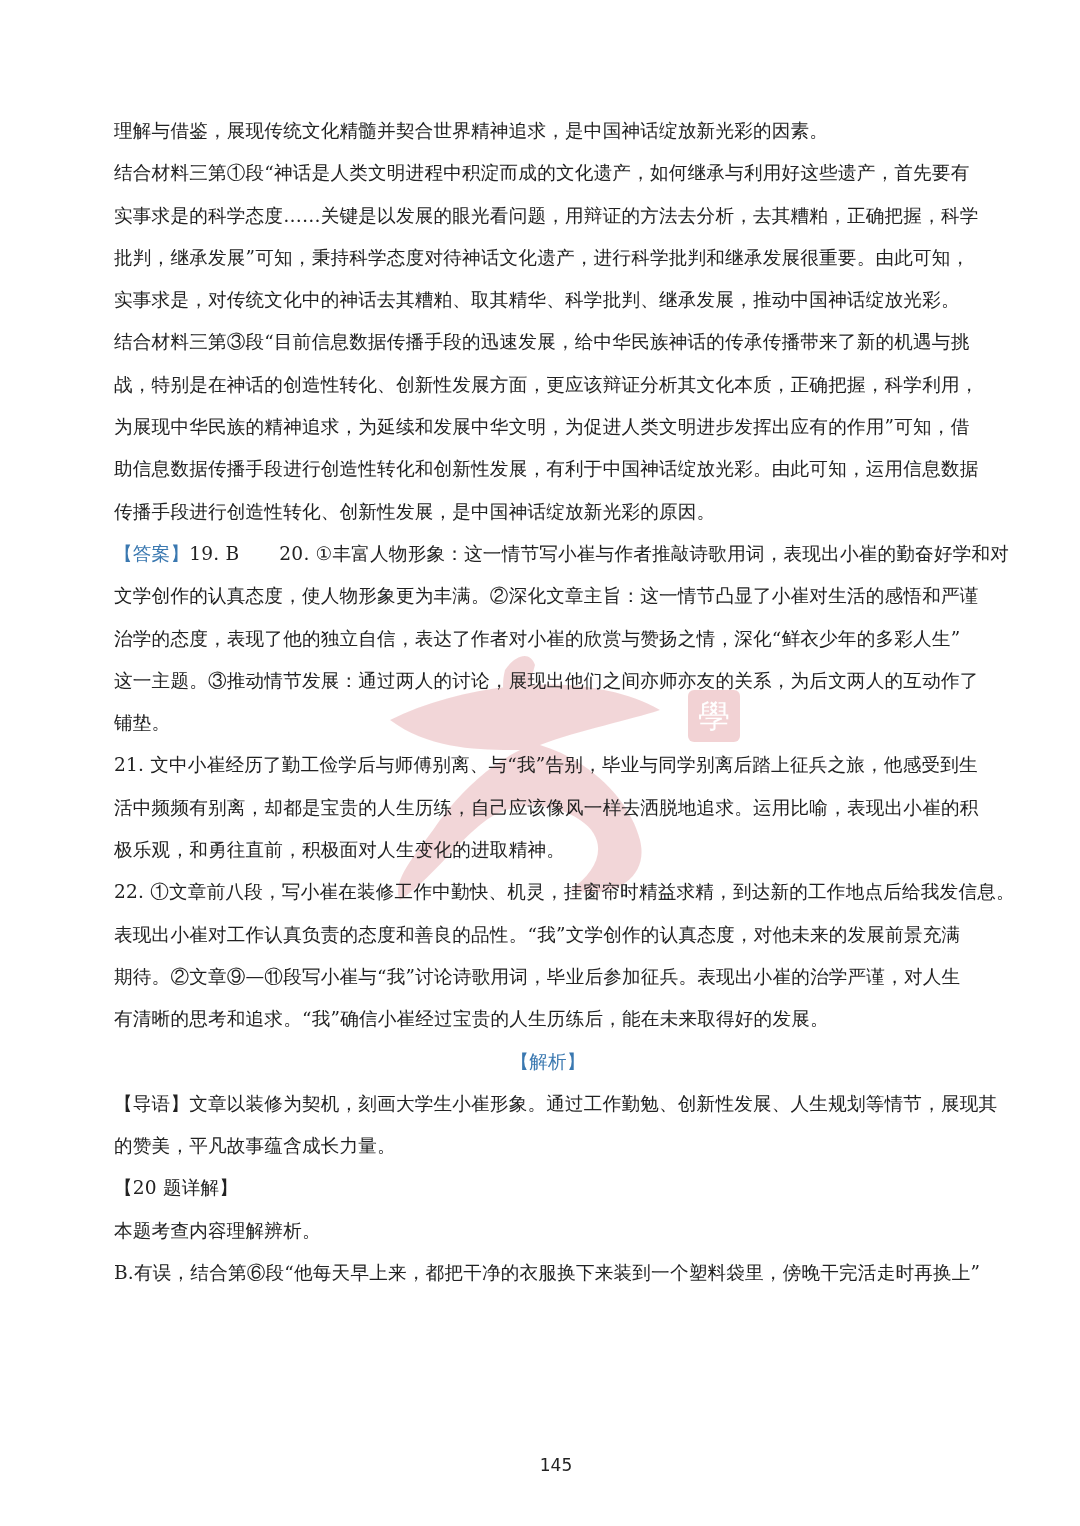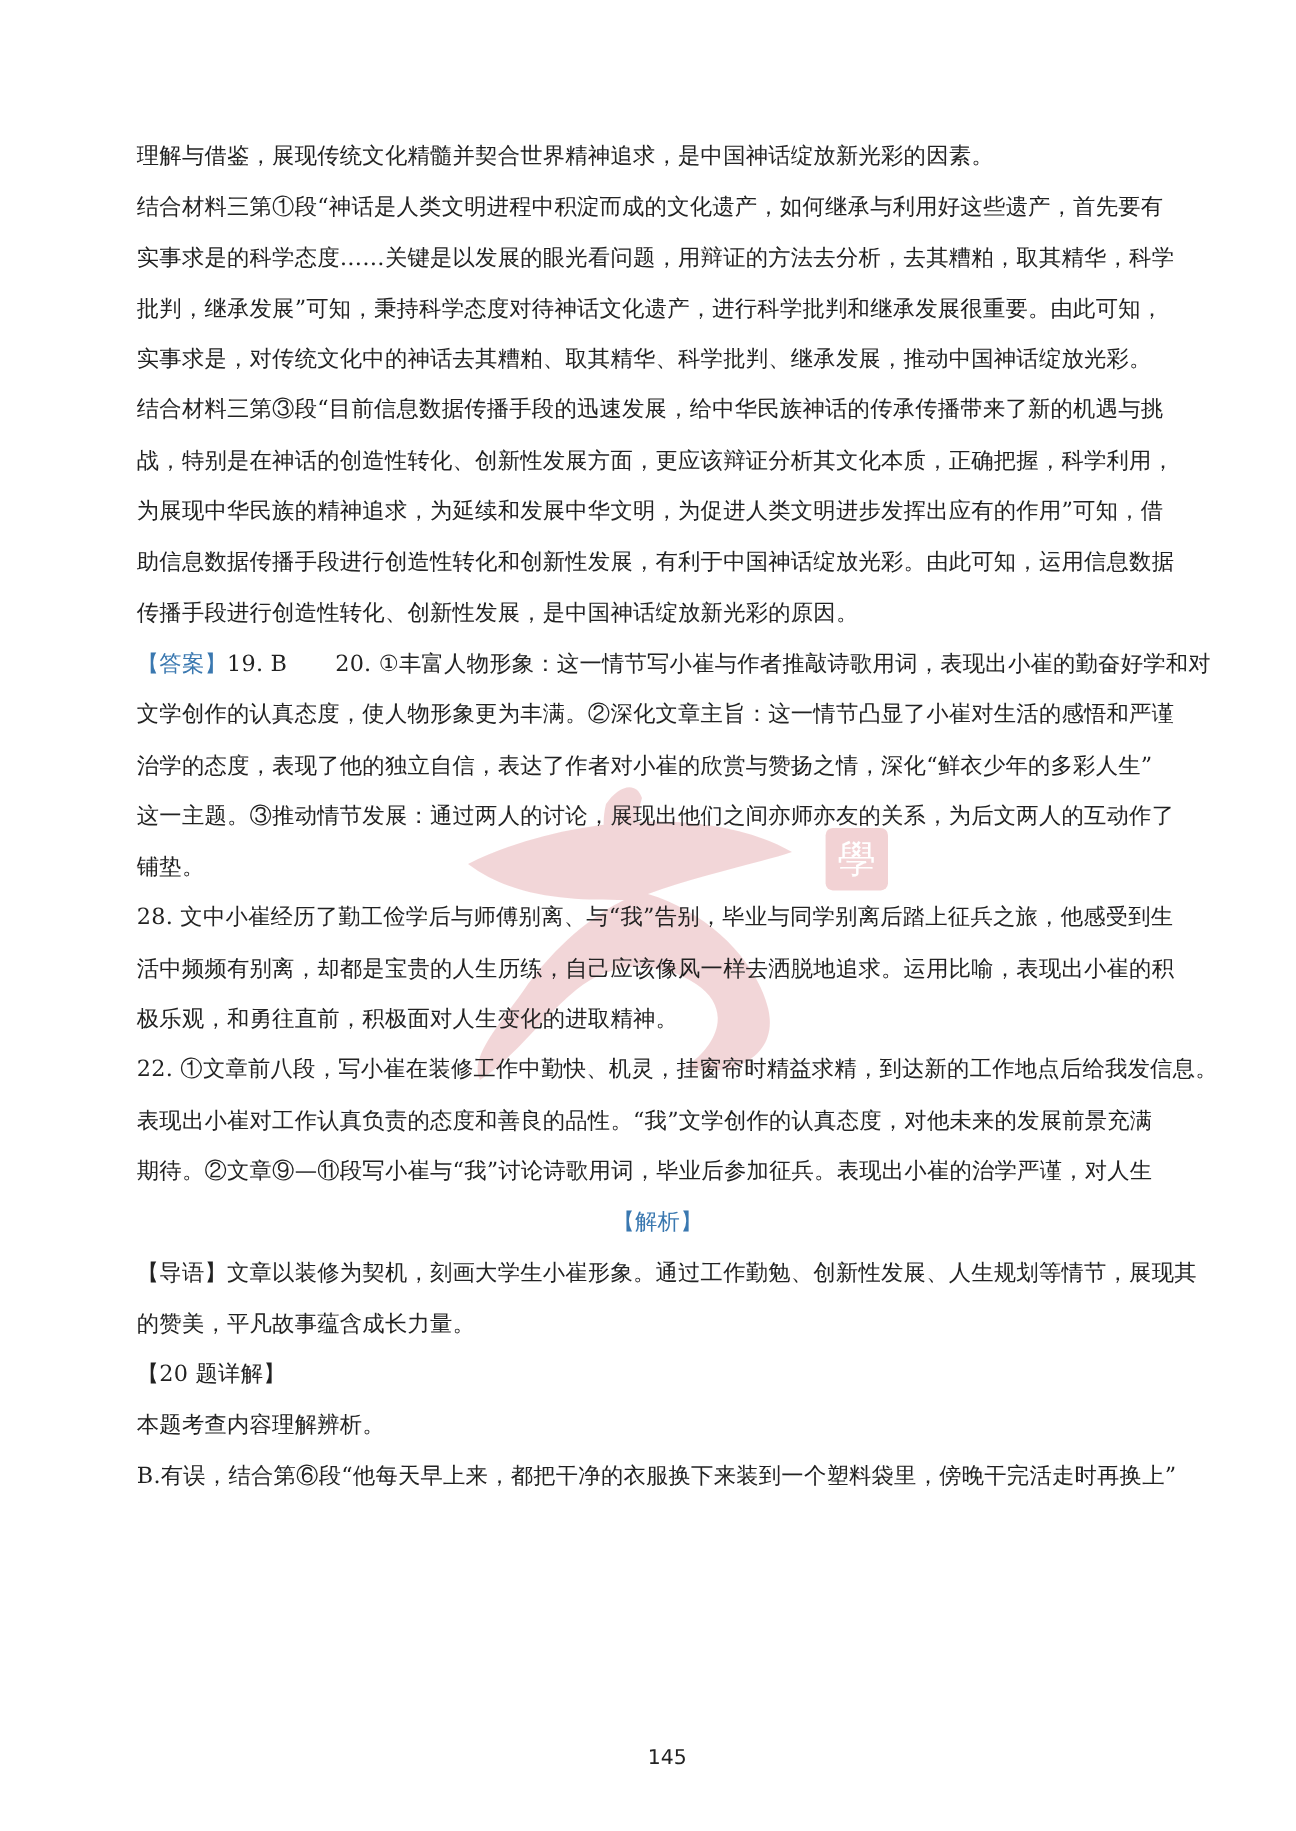--- a/index.html
+++ b/index.html
@@ -21,42 +21,43 @@
 
 <svg class="watermark" viewBox="0 0 400 260">
   <path d="M60 70 C140 30 260 20 330 60 C300 70 250 80 210 95 C260 110 300 150 310 190 C320 230 280 250 240 240 C270 220 280 190 250 170 C220 150 180 150 150 175 C120 200 100 230 70 250 C60 230 90 200 110 170 C140 130 170 110 190 100 C150 100 100 100 60 70 Z" fill="#c94a52"></path>
   <path d="M175 20 C185 5 200 0 205 15 C200 35 190 60 185 80 C175 60 170 40 175 20 Z" fill="#c94a52"></path>
 </svg>
 <div class="seal">學</div>
 
 <div class="page">
   <div class="line">理解与借鉴，展现传统文化精髓并契合世界精神追求，是中国神话绽放新光彩的因素。</div>
   <div class="line">结合材料三第①段“神话是人类文明进程中积淀而成的文化遗产，如何继承与利用好这些遗产，首先要有</div>
-  <div class="line">实事求是的科学态度……关键是以发展的眼光看问题，用辩证的方法去分析，去其糟粕，取其精华，科学</div>
+  <div class="line">实事求是的科学态度……关键是以发展的眼光看问题，用辩证的方法去分析，去其糟粕，正确把握，科学</div>
   <div class="line">批判，继承发展”可知，秉持科学态度对待神话文化遗产，进行科学批判和继承发展很重要。由此可知，</div>
   <div class="line">实事求是，对传统文化中的神话去其糟粕、取其精华、科学批判、继承发展，推动中国神话绽放光彩。</div>
   <div class="line">结合材料三第③段“目前信息数据传播手段的迅速发展，给中华民族神话的传承传播带来了新的机遇与挑</div>
   <div class="line">战，特别是在神话的创造性转化、创新性发展方面，更应该辩证分析其文化本质，正确把握，科学利用，</div>
   <div class="line">为展现中华民族的精神追求，为延续和发展中华文明，为促进人类文明进步发挥出应有的作用”可知，借</div>
   <div class="line">助信息数据传播手段进行创造性转化和创新性发展，有利于中国神话绽放光彩。由此可知，运用信息数据</div>
   <div class="line">传播手段进行创造性转化、创新性发展，是中国神话绽放新光彩的原因。</div>
 
   <div class="line">
     <span class="tag-blue">【答案】</span><span>19. B</span><span class="gap"></span><span>20. ①丰富人物形象：这一情节写小崔与作者推敲诗歌用词，表现出小崔的勤奋好学和对</span>
   </div>
   <div class="line">文学创作的认真态度，使人物形象更为丰满。②深化文章主旨：这一情节凸显了小崔对生活的感悟和严谨</div>
   <div class="line">治学的态度，表现了他的独立自信，表达了作者对小崔的欣赏与赞扬之情，深化“鲜衣少年的多彩人生”</div>
   <div class="line">这一主题。③推动情节发展：通过两人的讨论，展现出他们之间亦师亦友的关系，为后文两人的互动作了</div>
   <div class="line">铺垫。</div>
-  <div class="line">28. 文中小崔经历了勤工俭学后与师傅别离、与“我”告别，毕业与同学别离后踏上征兵之旅，他感受到生</div>
+  <div class="line">21. 文中小崔经历了勤工俭学后与师傅别离、与“我”告别，毕业与同学别离后踏上征兵之旅，他感受到生</div>
   <div class="line">活中频频有别离，却都是宝贵的人生历练，自己应该像风一样去洒脱地追求。运用比喻，表现出小崔的积</div>
   <div class="line">极乐观，和勇往直前，积极面对人生变化的进取精神。</div>
   <div class="line">22. ①文章前八段，写小崔在装修工作中勤快、机灵，挂窗帘时精益求精，到达新的工作地点后给我发信息。</div>
   <div class="line">表现出小崔对工作认真负责的态度和善良的品性。“我”文学创作的认真态度，对他未来的发展前景充满</div>
   <div class="line">期待。②文章⑨—⑪段写小崔与“我”讨论诗歌用词，毕业后参加征兵。表现出小崔的治学严谨，对人生</div>
+  <div class="line">有清晰的思考和追求。“我”确信小崔经过宝贵的人生历练后，能在未来取得好的发展。</div>
 
   <div class="line tag-blue">【解析】</div>
   <div class="line">【导语】文章以装修为契机，刻画大学生小崔形象。通过工作勤勉、创新性发展、人生规划等情节，展现其</div>
   <div class="line">的赞美，平凡故事蕴含成长力量。</div>
 
   <div class="line">【20 题详解】</div>
   <div class="line">本题考查内容理解辨析。</div>
   <div class="line">B.有误，结合第⑥段“他每天早上来，都把干净的衣服换下来装到一个塑料袋里，傍晚干完活走时再换上”</div>
 </div>
 

